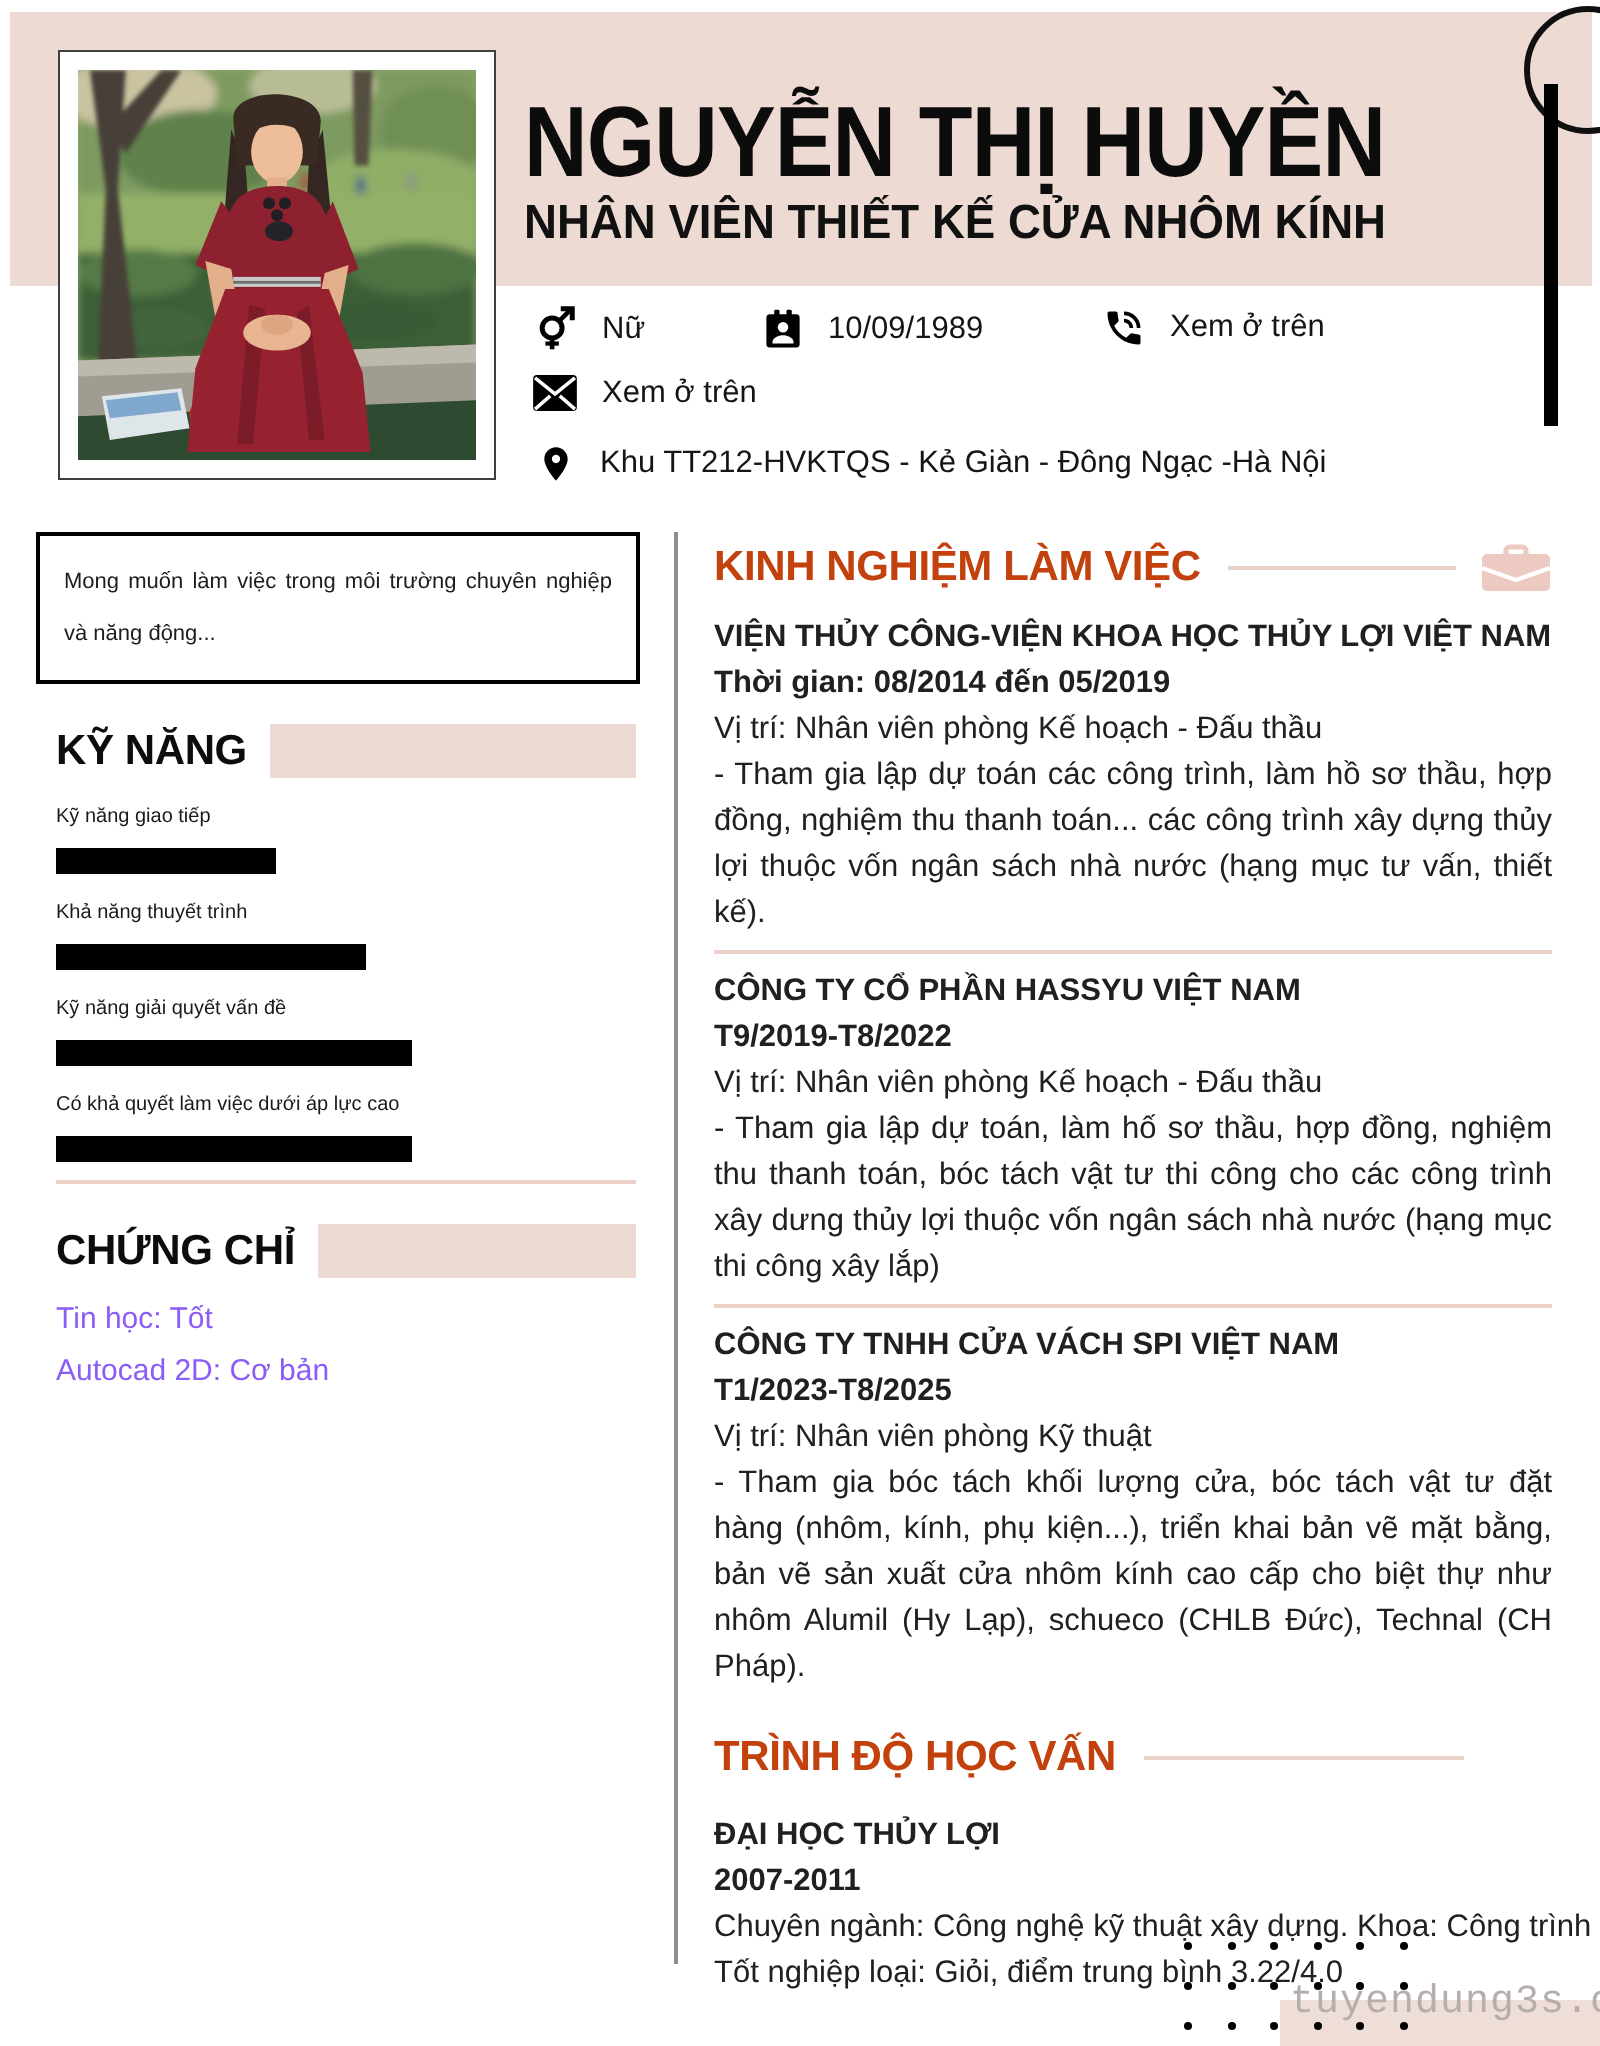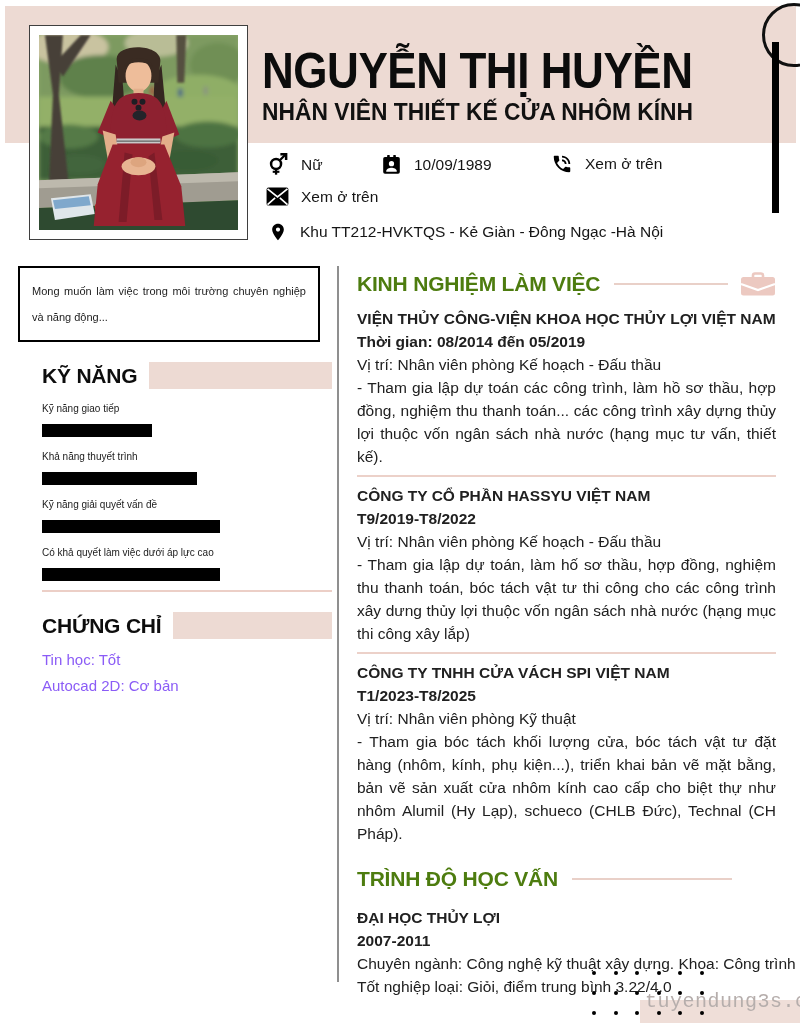--- a/index.html
+++ b/index.html
@@ -26,39 +26,39 @@
     color:#111; transform:scaleX(.95); transform-origin:left top; white-space:nowrap; }
 
   .contact-item { position:absolute; display:flex; align-items:center; gap:12px; font-size:15.5px; color:#151515; white-space:nowrap; }
   .contact-item svg { display:block; }
 
   
   .lcol { position:absolute; left:18px; top:266px; width:302px; }
   .objective-box { border:2px solid #000; padding:10px 12px; }
   .objective-box p { font-size:11px; line-height:26px; text-align:justify; color:#1c1c1c; }
 
-  .l-inner { margin-left:24px; width:290px; }
+  .l-inner { margin-left:10px; width:290px; }
   .sec-h { display:flex; align-items:center; margin-top:20px; }
   .sec-h .sec-title { font-size:21px; font-weight:700; line-height:27px; letter-spacing:-0.2px; color:#0d0d0d; white-space:nowrap; }
   .sec-h .pink-block { flex:1; height:27px; background:#EDDAD3; margin-left:12px; }
 
   .skills { margin-top:9px; }
   .skill-label { font-size:10px; line-height:21px; margin-bottom:5px; color:#1a1a1a; }
   .skill-bar { height:13px; background:#000; margin-bottom:9px; }
 
   .lsep { height:2px; background:#ECCFC7; margin-top:3px; }
   .cert-list { margin-top:8px; }
   .cert-line { font-size:15px; line-height:26px; color:#8b5cf6; }
 
   .col-divider { position:absolute; left:337px; top:266px; width:2px; height:716px; background:#8f8f8f; }
 
   
   .rcol { position:absolute; left:357px; top:266px; width:419px; font-size:15.5px; line-height:23px; color:#202020; }
   .sec-h2 { display:flex; align-items:center; padding-top:5px; margin-bottom:10px; }
-  .sec-h2 .sec-title { font-size:21px; font-weight:700; line-height:26px; letter-spacing:-0.2px; color:#4d7c0f; white-space:nowrap; flex-shrink:0; }
+  .sec-h2 .sec-title { font-size:21px; font-weight:700; line-height:26px; letter-spacing:-0.2px; color:#c2410c; white-space:nowrap; flex-shrink:0; }
   .h-line { flex:1; height:2px; background:#E9D0C8; margin-left:14px; }
   .h-line.edu { margin-right:44px; }
   .sec-h2 svg { margin-left:12px; flex-shrink:0; }
   .sec-h2.edu-h { margin-top:16px; margin-bottom:14px; }
 
   .j-company { font-weight:700; white-space:nowrap; }
   .j-period  { font-weight:700; white-space:nowrap; }
   .j-pos     { white-space:nowrap; }
   .j-desc    { text-align:justify; }
   .jsep { border:none; height:2px; background:#ECD1C9; margin:7px 0; }

